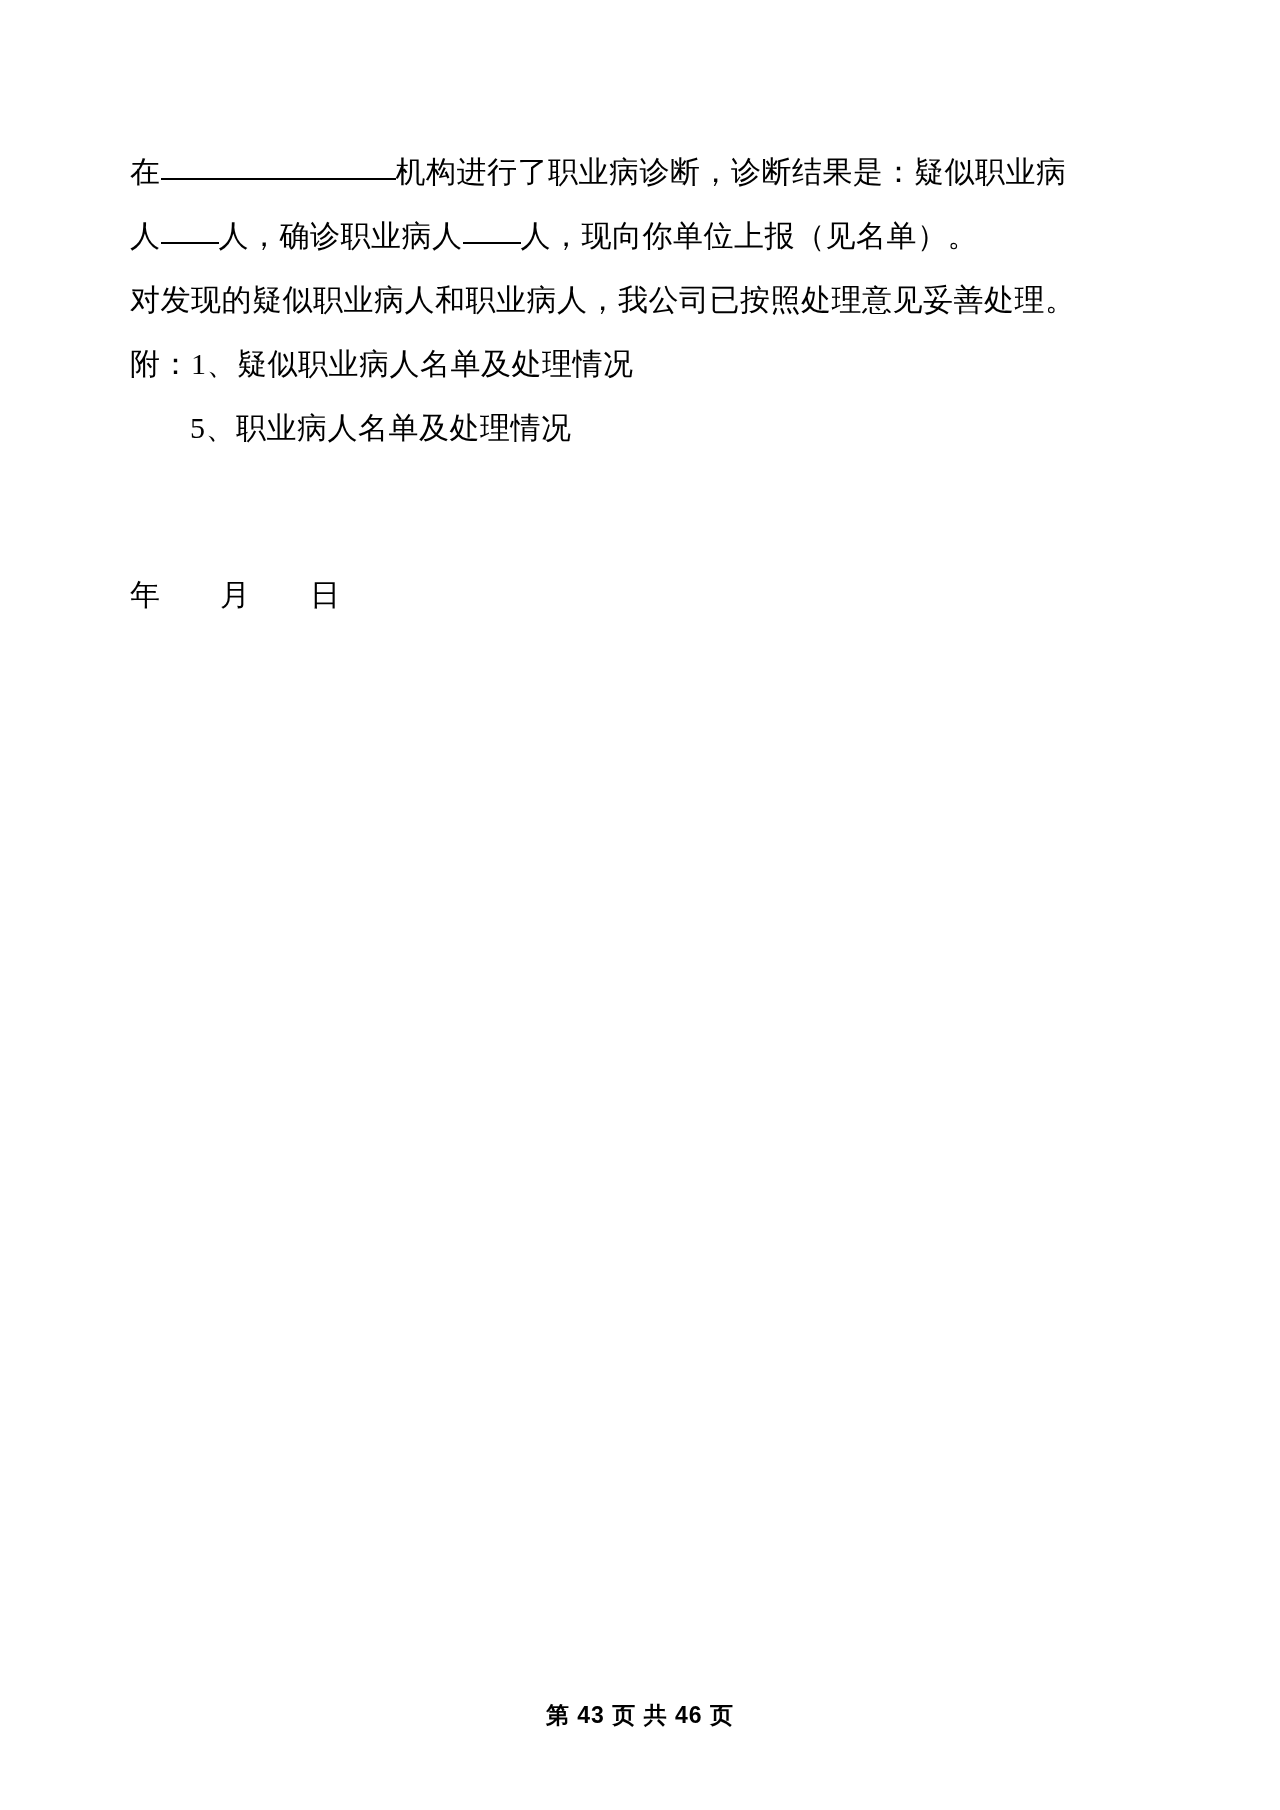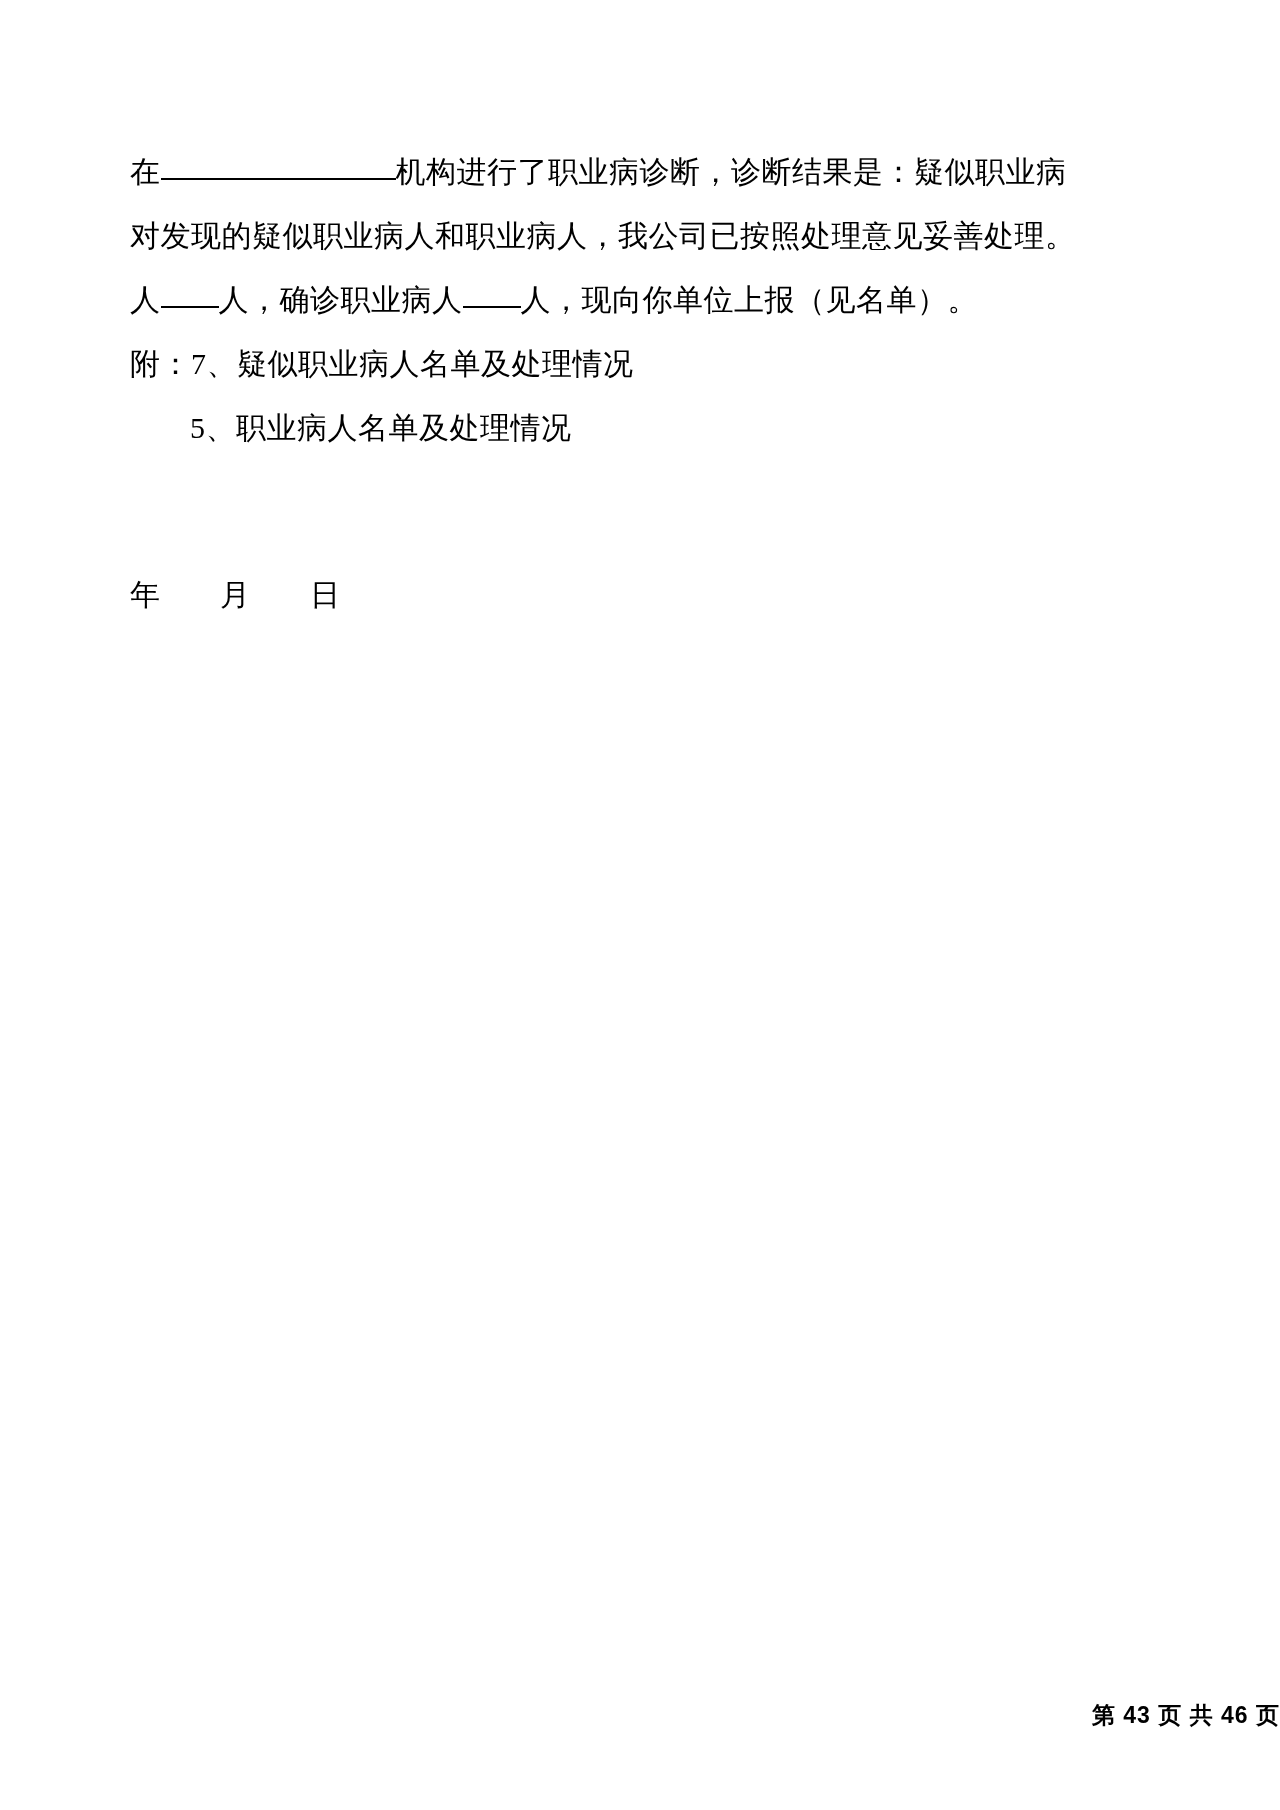--- a/index.html
+++ b/index.html
@@ -61,45 +61,45 @@
   }
   .sign-line span.gap {
     display: inline-block;
     width: 60px;
   }
   .footer {
     position: absolute;
     left: 0;
     top: 1700px;
     width: 1280px;
-    text-align: right;
+    text-align: center;
     font-family: "Liberation Sans", sans-serif;
     font-size: 23px;
     font-weight: bold;
     letter-spacing: 1px;
   }
 </style>
 </head>
 <body>
 
 <div class="page">
 
   <div class="content">
 
     <div class="para">
       <span>在</span><span class="blank-long"></span><span>机构进行了职业病诊断，诊断结果是：疑似职业病</span>
     </div>
 
-    <div class="para">对发现的疑似职业病人和职业病人，我公司已按照处理意见妥善处理。</div>
-
     <div class="para">
       <span>人</span><span class="blank-short"></span><span>人，确诊职业病人</span><span class="blank-short"></span><span>人，现向你单位上报（见名单）。</span>
     </div>
 
-    <div class="para">附：7、疑似职业病人名单及处理情况</div>
+    <div class="para">对发现的疑似职业病人和职业病人，我公司已按照处理意见妥善处理。</div>
+
+    <div class="para">附：1、疑似职业病人名单及处理情况</div>
 
     <div class="para indent-1">5、职业病人名单及处理情况</div>
 
   </div>
 
   <div class="sign-line">
     <span>年</span><span class="gap"></span><span>月</span><span class="gap"></span><span>日</span>
   </div>
 
   <div class="footer">第 43 页 共 46 页</div>

